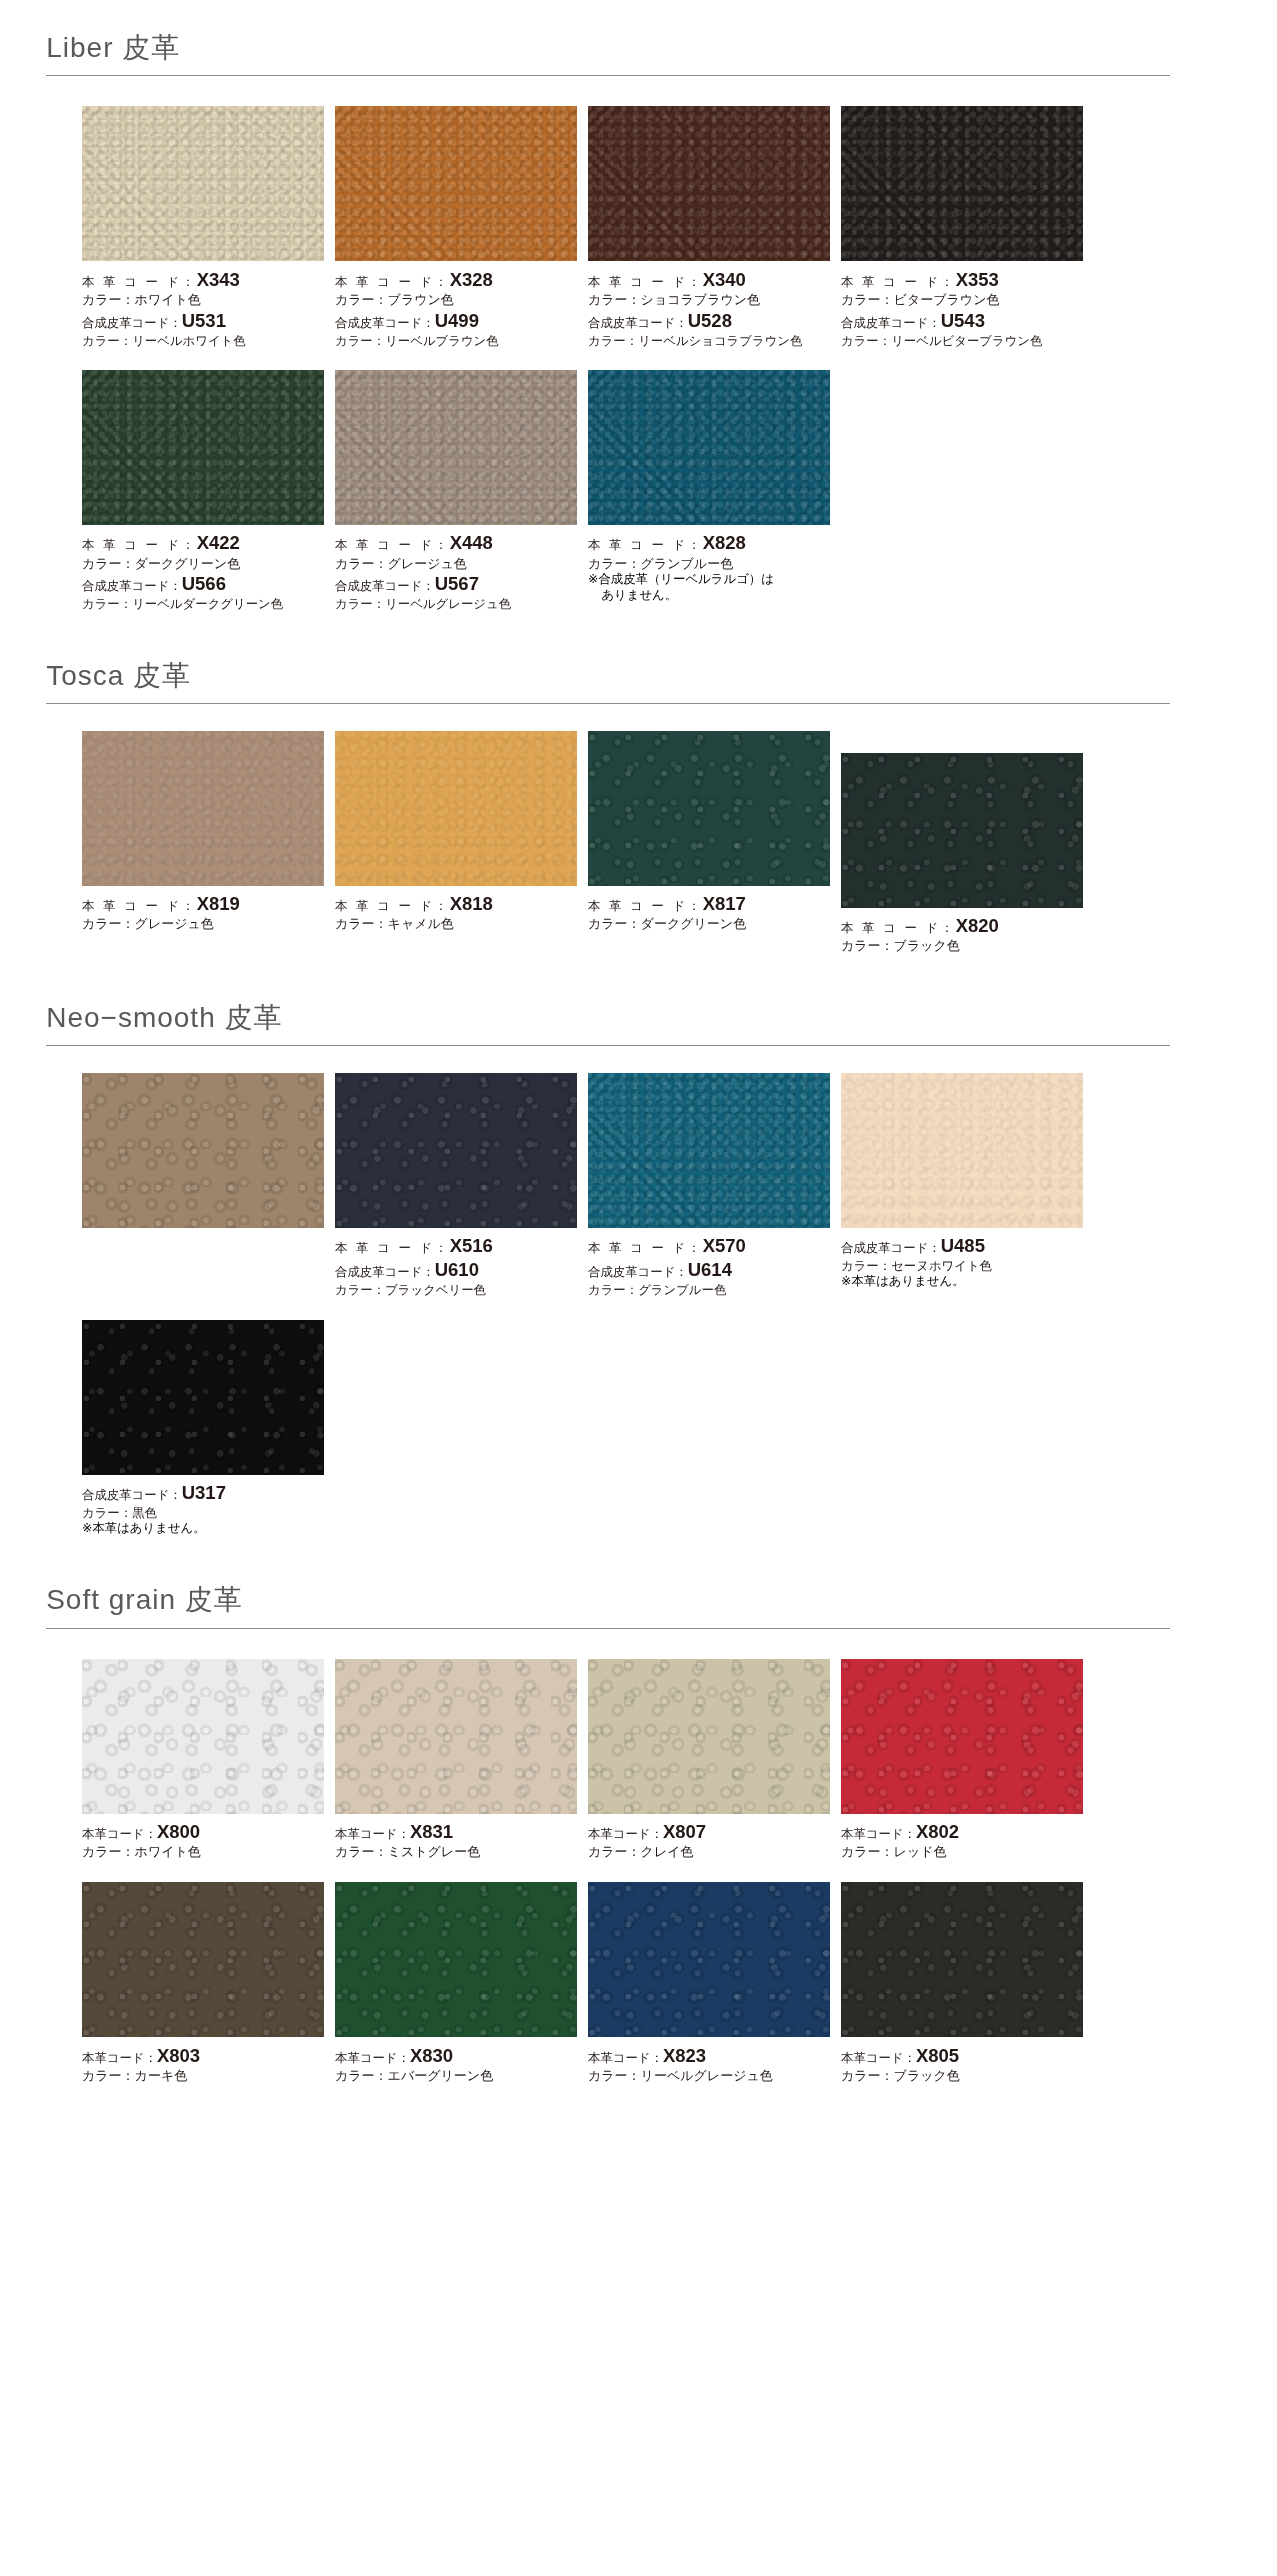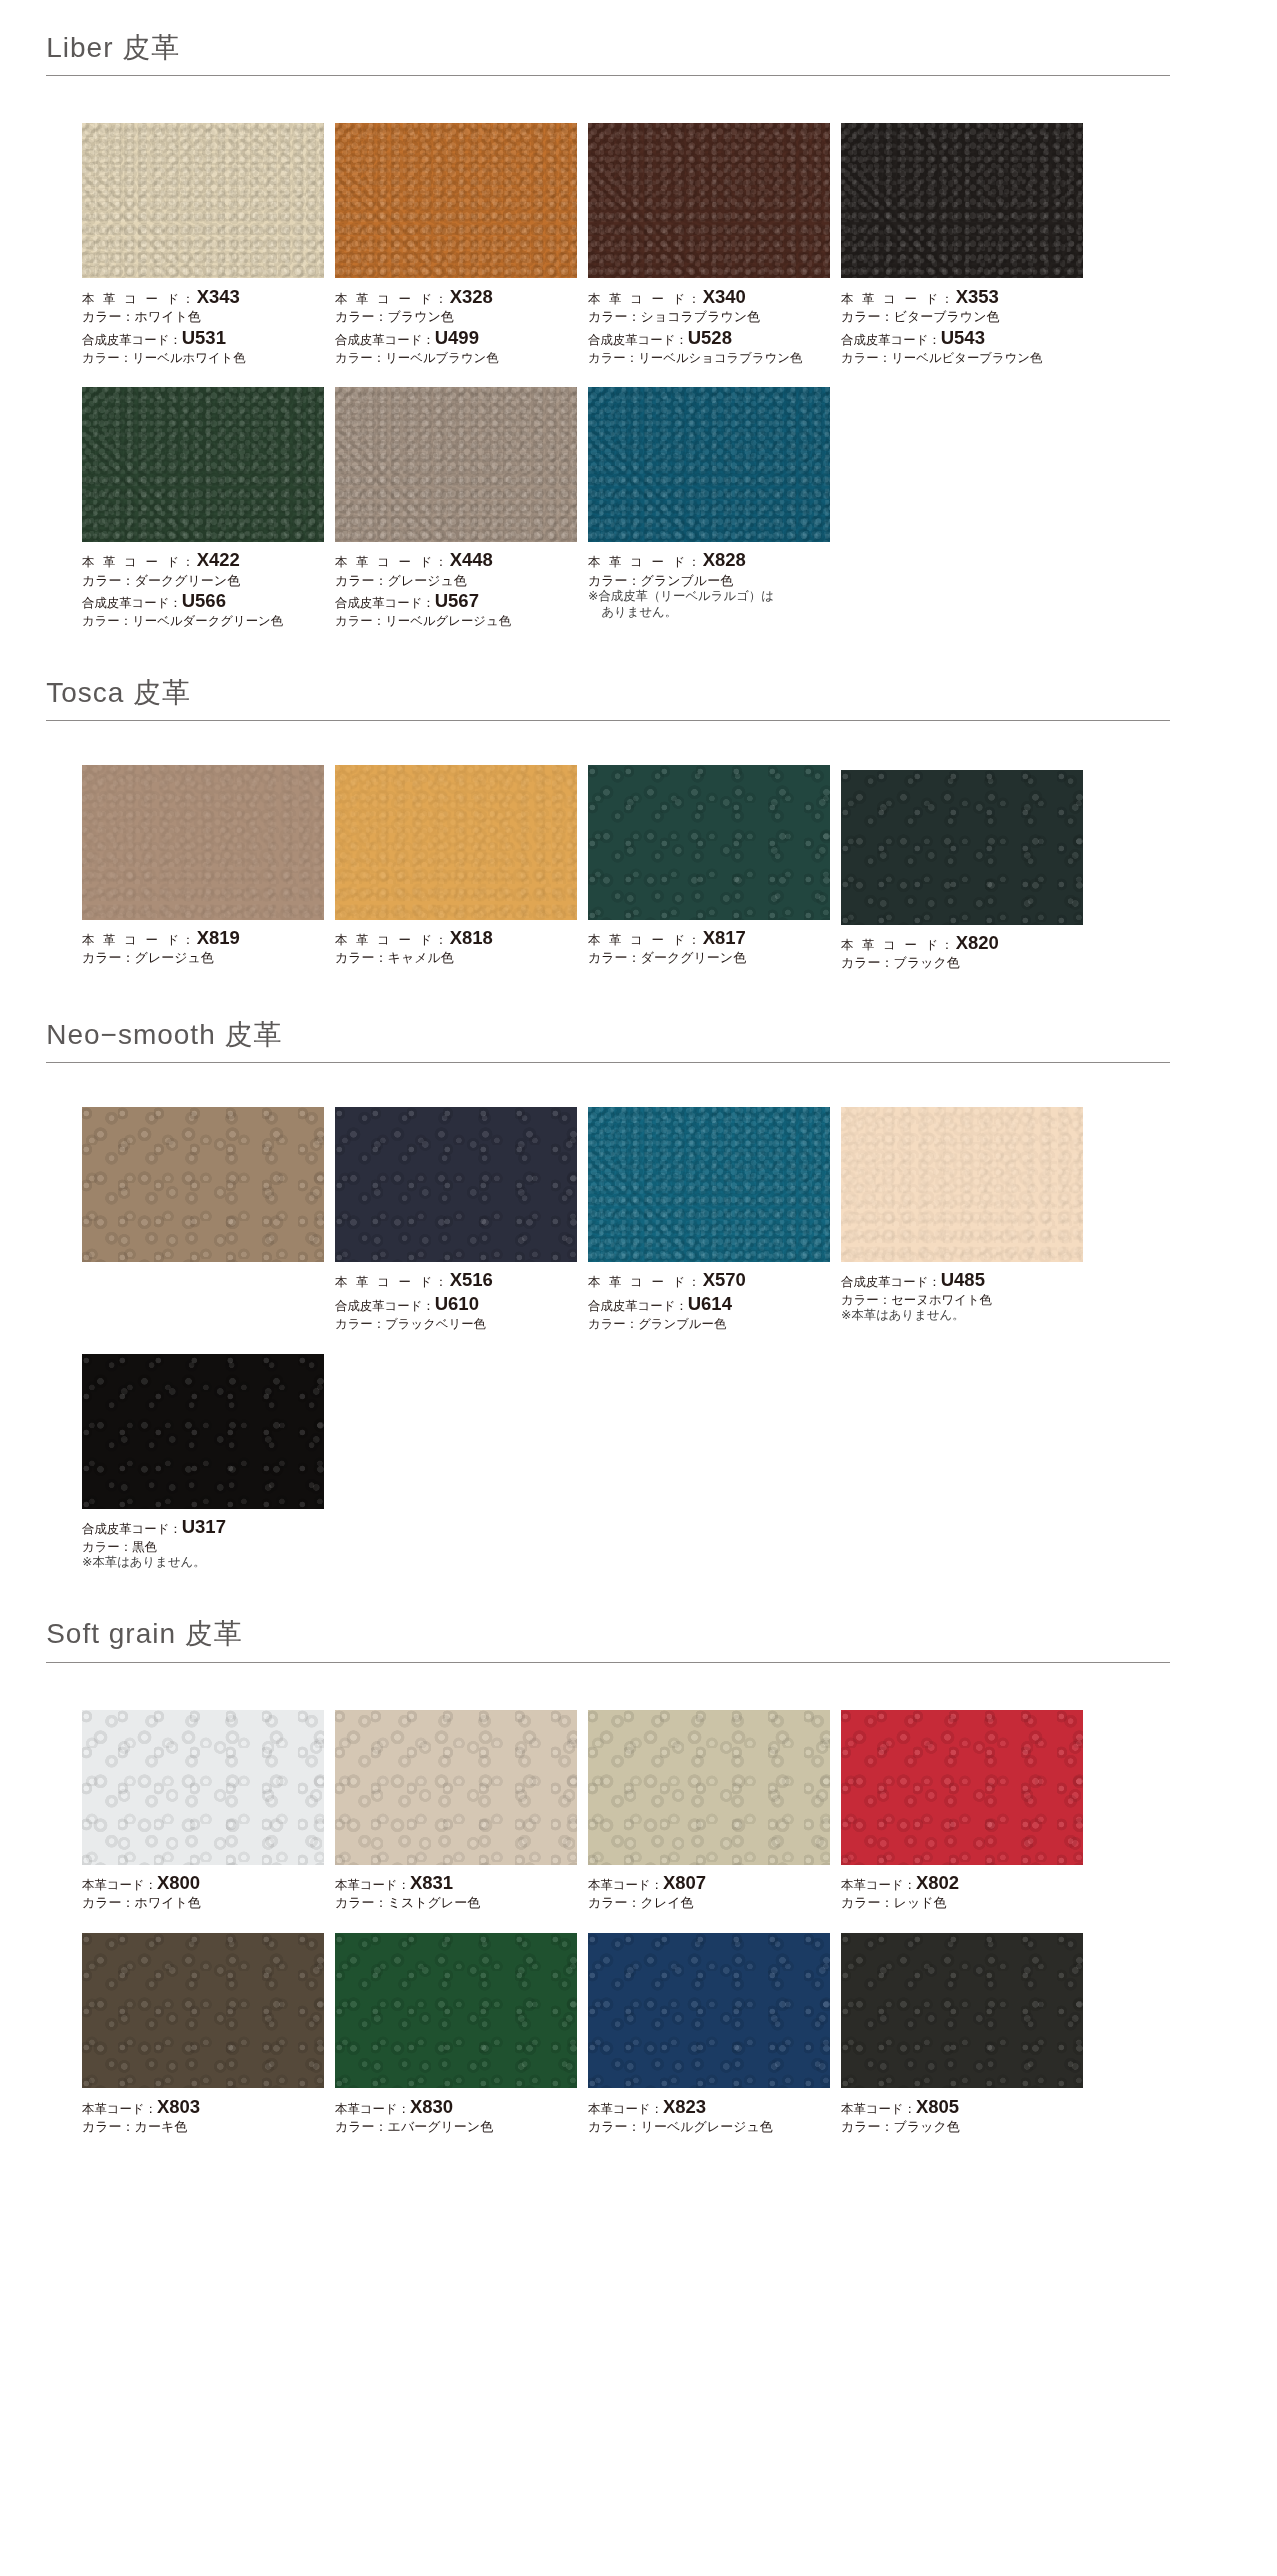--- a/index.html
+++ b/index.html
@@ -52,21 +52,20 @@
     display: flex;
     flex-wrap: wrap;
     padding-left: 41px;
     margin-top: 0;
   }
   .cell {
     width: 253px;
     margin-right: 0;
     padding-right: 11.3px;
     position: relative;
-    margin-top: 17px;
   }
   .swatch {
     width: 242px;
     height: 155px;
     position: relative;
     overflow: hidden;
     background-color: #ccc;
   }
   .swatch::after {
     content: "";
@@ -115,21 +114,21 @@
   .cap-line .code {
     font-size: 18.5px;
     font-weight: 700;
     letter-spacing: 0px;
   }
   .cap-line.small {
     font-size: 12.4px;
   }
   .cap-note {
     font-size: 12.4px;
-    color: #404040;
+    color: #000000;
     display: block;
     line-height: 1.28;
   }
   .cap-note .ind { padding-left: 13.4px; display: block; }
 
   
   .sec-liber   { padding-top: 34px; }
   .sec-tosca   { padding-top: 49px; }
   .sec-neo     { padding-top: 49px; }
   .sec-soft    { padding-top: 49px; }

